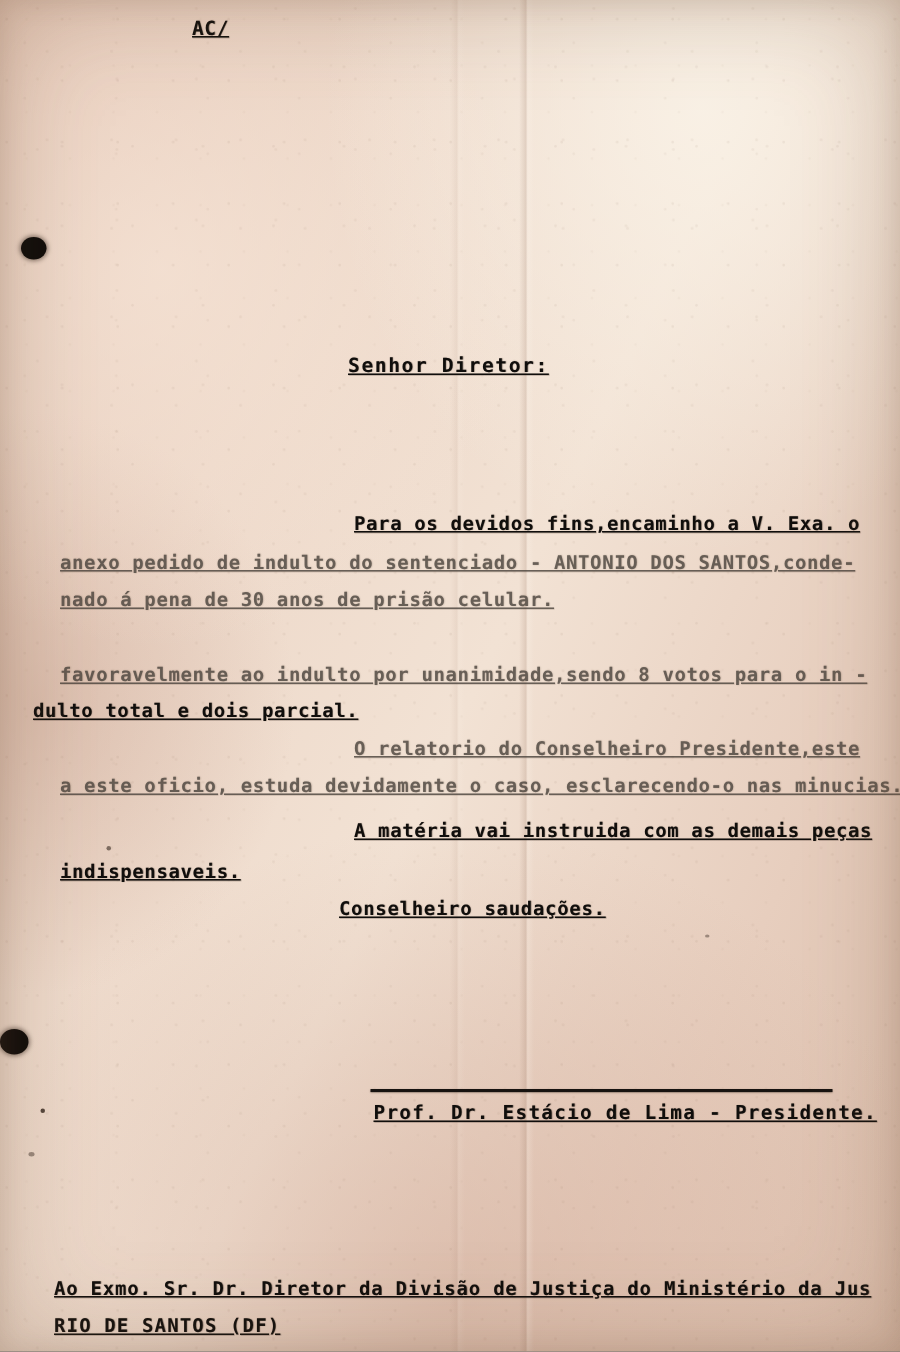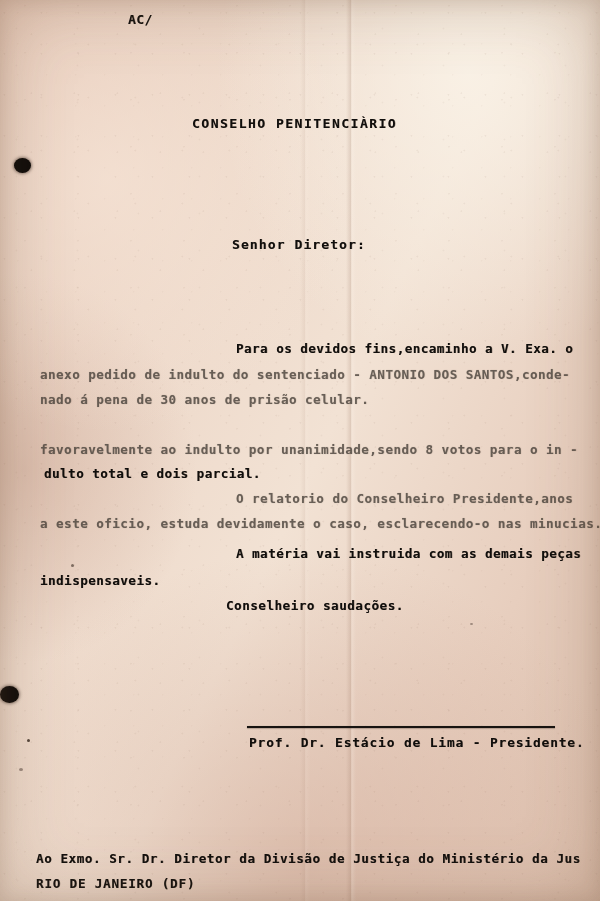--- a/index.html
+++ b/index.html
@@ -66,35 +66,36 @@
 
   
   .tw {
     position: absolute;
     white-space: pre;
     font-family: "DejaVu Sans Mono", "Liberation Mono", monospace;
     font-weight: bold;
     color: #14110f;
     letter-spacing: 0.4px;
     text-shadow: 0.4px 0.3px 0.6px rgba(60,45,35,0.55);
+    text-decoration: underline;
   }
   .faded { color: #4a433c; opacity: 0.82; text-shadow: 0.3px 0.3px 1px rgba(90,72,58,0.5); }
   .strong { color: #100e0c; }
 
   #mark-ac   { left: 128px; top: 12px;  font-size: 13px; }
   #title     { left: 192px; top: 116px; font-size: 13px; letter-spacing: 1.5px; }
   #greeting  { left: 232px; top: 237px; font-size: 13px; letter-spacing: 1.1px; }
 
   .body-line { font-size: 12.6px; letter-spacing: 0.45px; }
   #b1 { left: 236px; top: 341px; }
   #b2 { left: 40px;  top: 367px; }
   #b3 { left: 40px;  top: 392px; }
   #b4 { left: 236px; top: 417px; }
   #b5 { left: 40px;  top: 442px; }
-  #b6 { left: 44px;  top: 466px; }
+  #b6 { left: 22px;  top: 466px; }
   #b7 { left: 236px; top: 491px; }
   #b8 { left: 40px;  top: 516px; }
   #b9 { left: 236px; top: 546px; }
   #b10{ left: 40px;  top: 573px; text-align: center; }
   #closing { left: 226px; top: 598px; font-size: 12.6px; letter-spacing: 0.5px; }
 
   #sig-rule {
     position: absolute;
     left: 247px;
     top: 726px;
@@ -118,35 +119,34 @@
   <div class="crease" style="left:300px; opacity:0.45"></div>
 
   <div class="punch" style="left:14px; top:158px; width:17px; height:15px;"></div>
   <div class="punch" style="left:0px; top:686px; width:19px; height:17px;"></div>
   <div class="speck" style="left:27px; top:739px; width:3px; height:3px;"></div>
   <div class="speck" style="left:19px; top:768px; width:4px; height:3px; opacity:0.55;"></div>
   <div class="speck" style="left:71px; top:564px; width:3px; height:3px; opacity:0.7;"></div>
   <div class="speck" style="left:470px; top:623px; width:3px; height:2px; opacity:0.5;"></div>
 
   <div class="tw strong" id="mark-ac">AC/</div>
-  <div class="tw strong" id="title">CONSELHO PENITENCIÀRIO</div>
   <div class="tw strong" id="greeting">Senhor Diretor:</div>
 
   <div class="tw body-line faded" id="b2">anexo pedido de indulto do sentenciado - ANTONIO DOS SANTOS,conde-</div>
   <div class="tw body-line strong" id="b1">Para os devidos fins,encaminho a V. Exa. o</div>
   <div class="tw body-line faded" id="b3">nado á pena de 30 anos de prisão celular.</div>
   <div class="tw body-line faded" id="b5">favoravelmente ao indulto por unanimidade,sendo 8 votos para o in -</div>
   <div class="tw body-line strong" id="b6">dulto total e dois parcial.</div>
-  <div class="tw body-line faded" id="b7">O relatorio do Conselheiro Presidente,anos</div>
+  <div class="tw body-line faded" id="b7">O relatorio do Conselheiro Presidente,este</div>
   <div class="tw body-line faded" id="b8">a este oficio, estuda devidamente o caso, esclarecendo-o nas minucias.</div>
   <div class="tw body-line strong" id="b9">A matéria vai instruida com as demais peças</div>
   <div class="tw body-line strong" id="b10">indispensaveis.</div>
 
   <div class="tw strong" id="closing">Conselheiro saudações.</div>
 
   <div id="sig-rule"></div>
   <div class="tw strong" id="signature">Prof. Dr. Estácio de Lima - Presidente.</div>
 
   <div class="tw strong" id="foot1">Ao Exmo. Sr. Dr. Diretor da Divisão de Justiça do Ministério da Jus</div>
-  <div class="tw strong" id="foot2">RIO DE JANEIRO (DF)</div>
+  <div class="tw strong" id="foot2">RIO DE SANTOS (DF)</div>
 
   <div class="vignette"></div>
 </div>
 
 </body></html>

